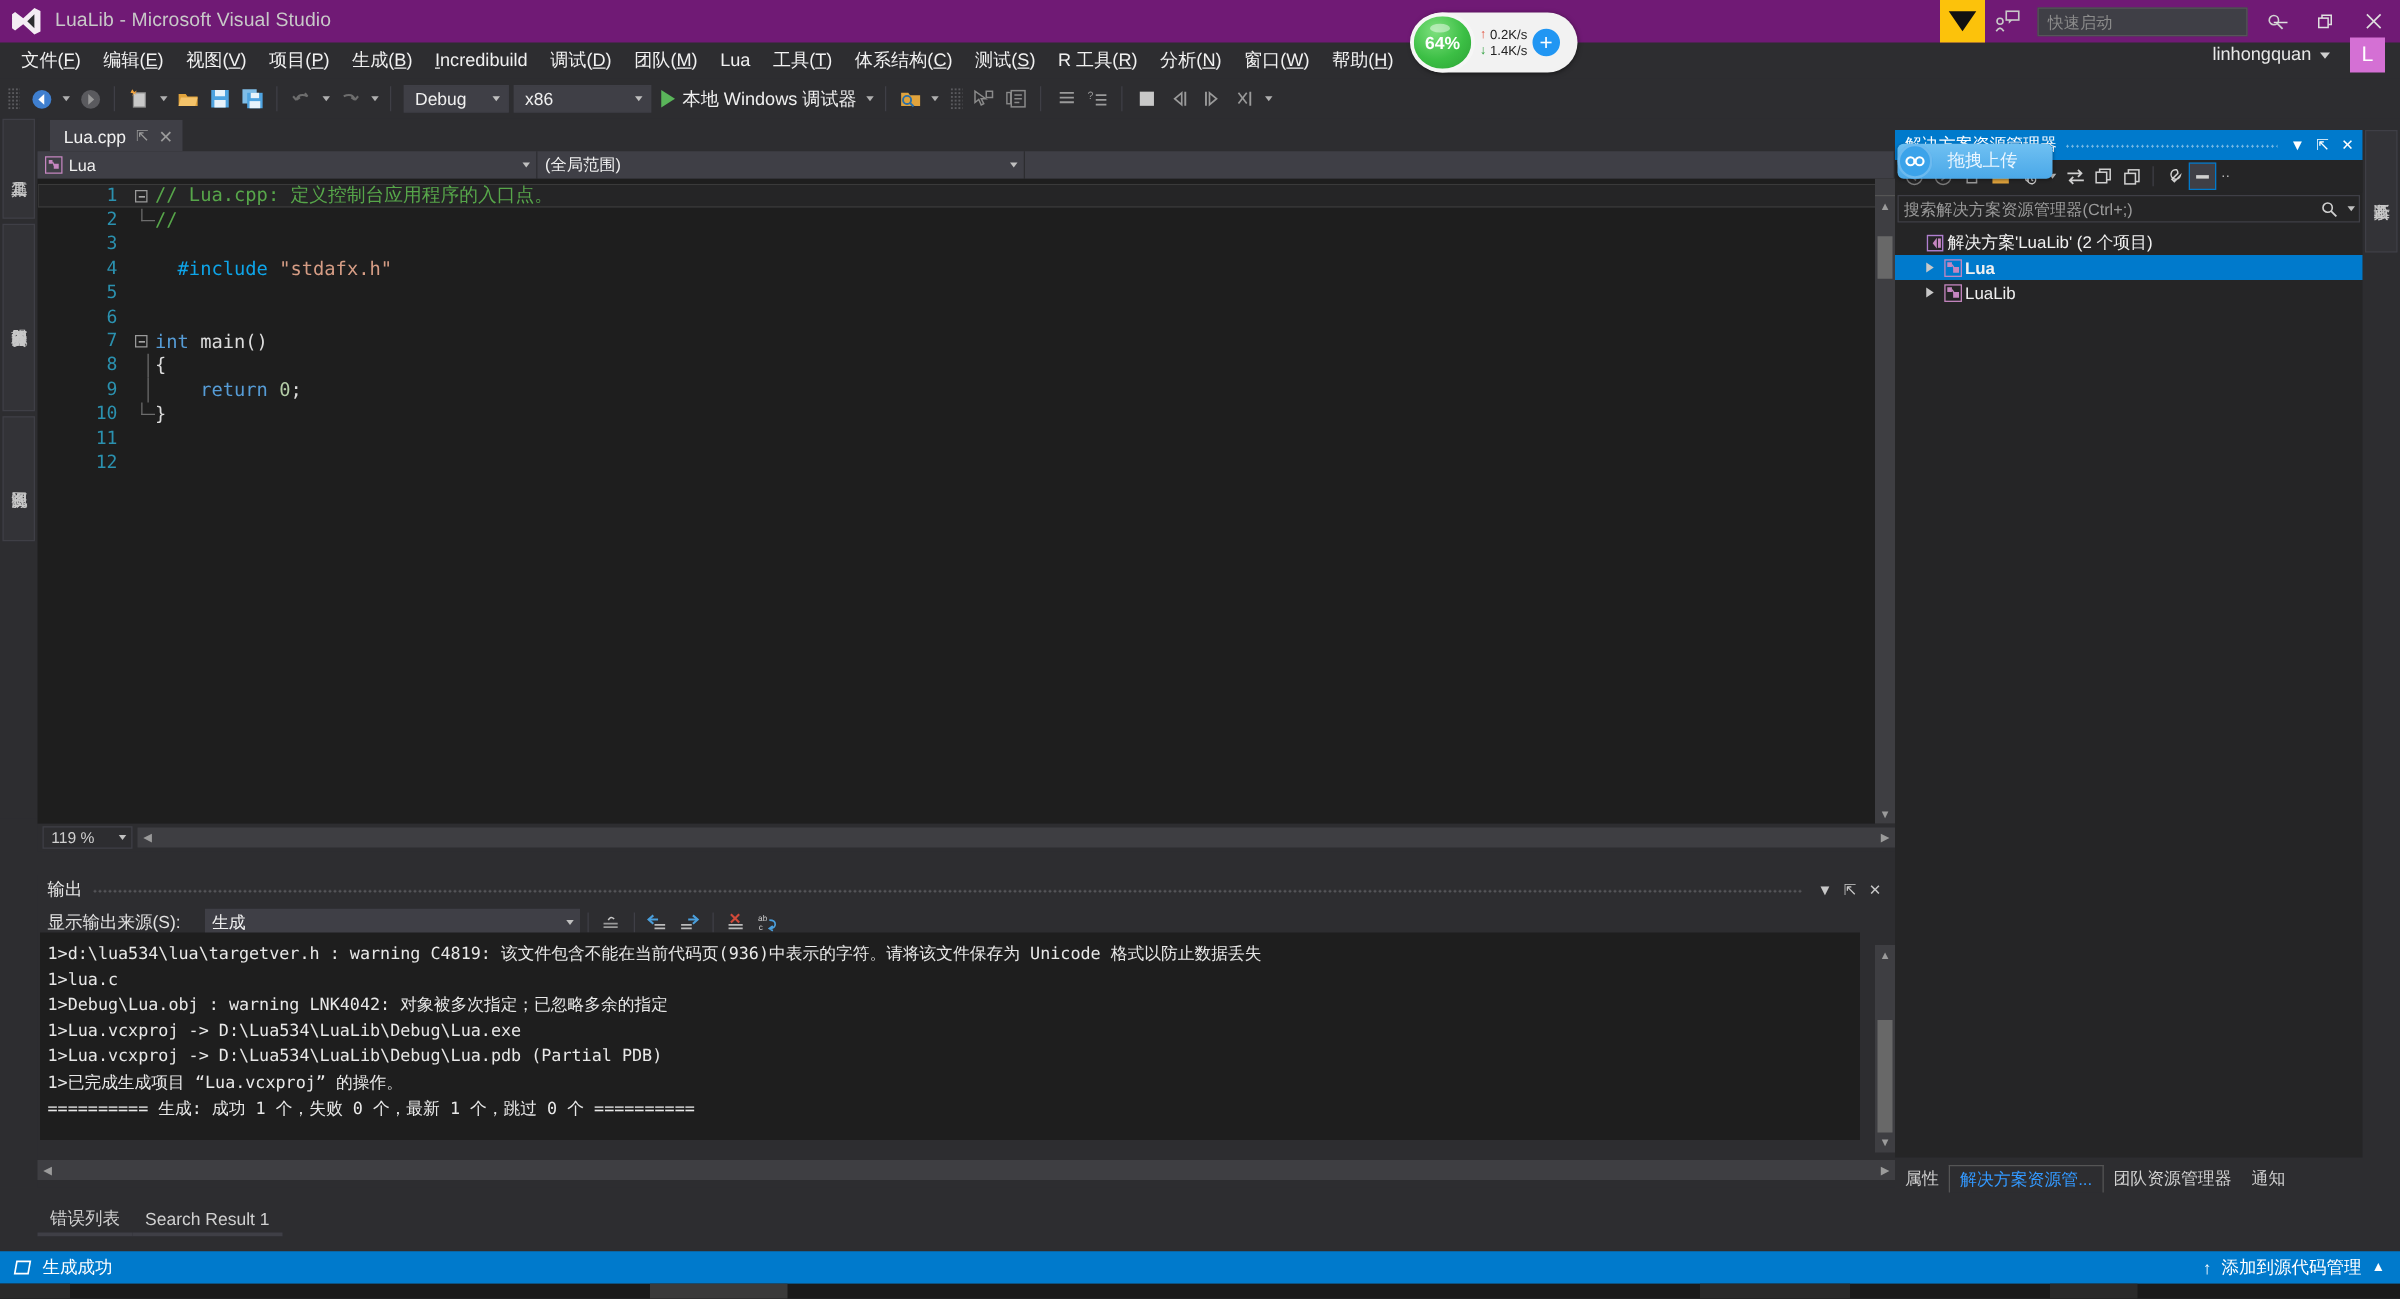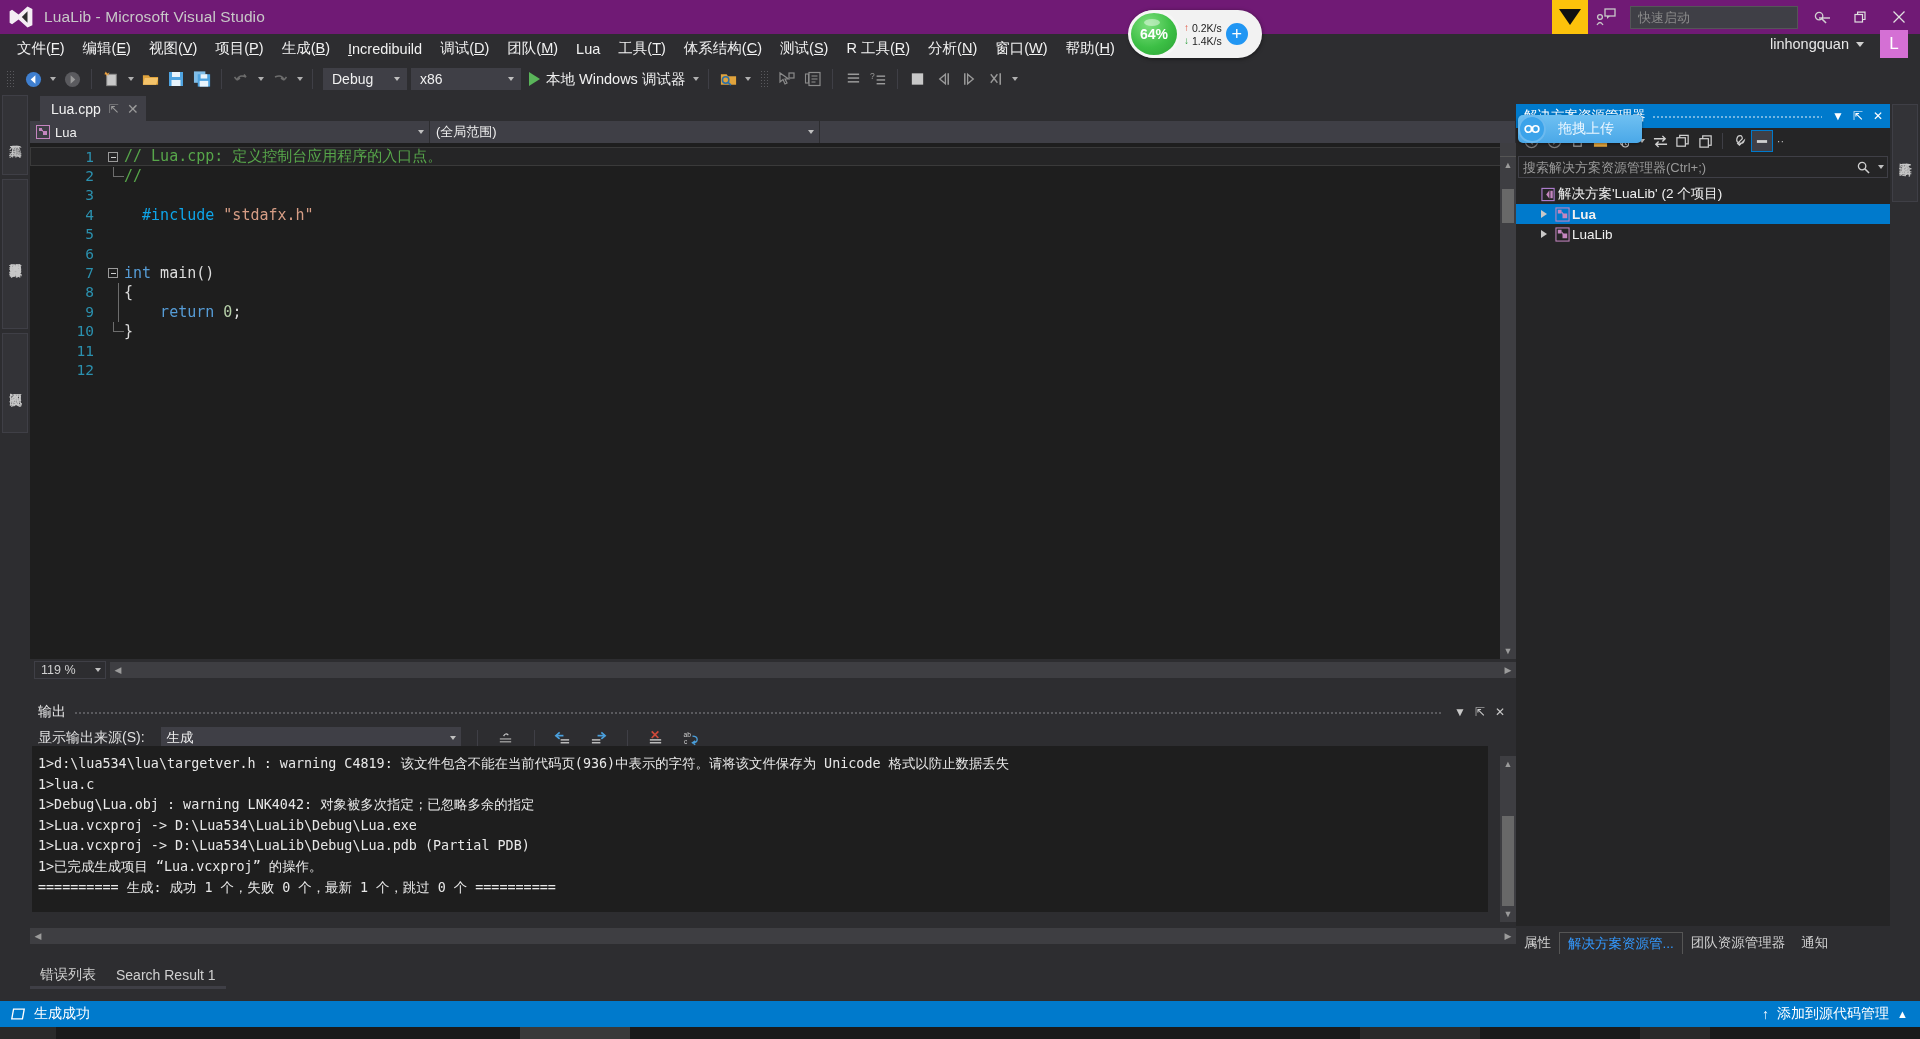--- a/index.html
+++ b/index.html
@@ -236,23 +236,23 @@
   .se-tab.active { background:#2d2d30; border:1px solid #555; border-bottom:none; color:#3399ff; }
 
   
   .output { position: absolute; left: 30px; top: 700px; width: 1486px; height: 250px; background: #2d2d30; }
   .out-title { height: 24px; display:flex; align-items:center; padding-left:8px; }
   .out-title .t { color:#e8e8e8; font-size:14px; }
   .out-title .dots { flex:1; height:100%; margin:0 8px;
     background-image: radial-gradient(#5a5a5e 1px, transparent 1px);
     background-size: 4px 4px; background-position: 0 11px; background-repeat: repeat-x; }
   .out-tbtn { width:20px; height:24px; display:flex;align-items:center;justify-content:center;color:#c8c8c8;font-size:12px; }
-  .out-ctrls { height: 28px; display:flex; align-items:center; padding-left: 8px; gap: 12px; }
+  .out-ctrls { height: 28px; display:flex; align-items:center; padding-left: 8px; gap: 2px; }
   .out-lbl { color:#e0e0e0; font-size: 14px; }
-  .out-combo { width: 300px; height:22px; background:#3f3f46; display:flex;align-items:center; color:#f0f0f0; font-size:13.5px; padding-left:6px; margin-left: 4px; }
+  .out-combo { width: 300px; height:22px; background:#3f3f46; display:flex;align-items:center; color:#f0f0f0; font-size:13.5px; padding-left:6px; margin-left: 17px; }
   .out-combo .oc { margin-left:auto; width:16px; display:flex;align-items:center;justify-content:center; }
   .out-combo .oc i { width:0;height:0;border-left:3.5px solid transparent;border-right:3.5px solid transparent;border-top:4px solid #c0c0c0;display:block; }
   .out-ico { width:24px; height:24px; display:flex;align-items:center;justify-content:center; }
   .out-body {
     position:absolute; left:2px; top: 46px; width: 1456px; height: 166px;
     background:#1e1e1e; overflow:hidden; padding: 2px 0 0 6px;
   }
   .out-line { color:#e8e8e8; font-family:"DejaVu Sans Mono", monospace; font-size: 13.4px; line-height: 20.6px; white-space:pre; }
   .out-line.cut { color:#6a6a6a; }
   .out-vscroll { position:absolute; right:0; top:56px; width:16px; height:166px; background:#3e3e42; }

